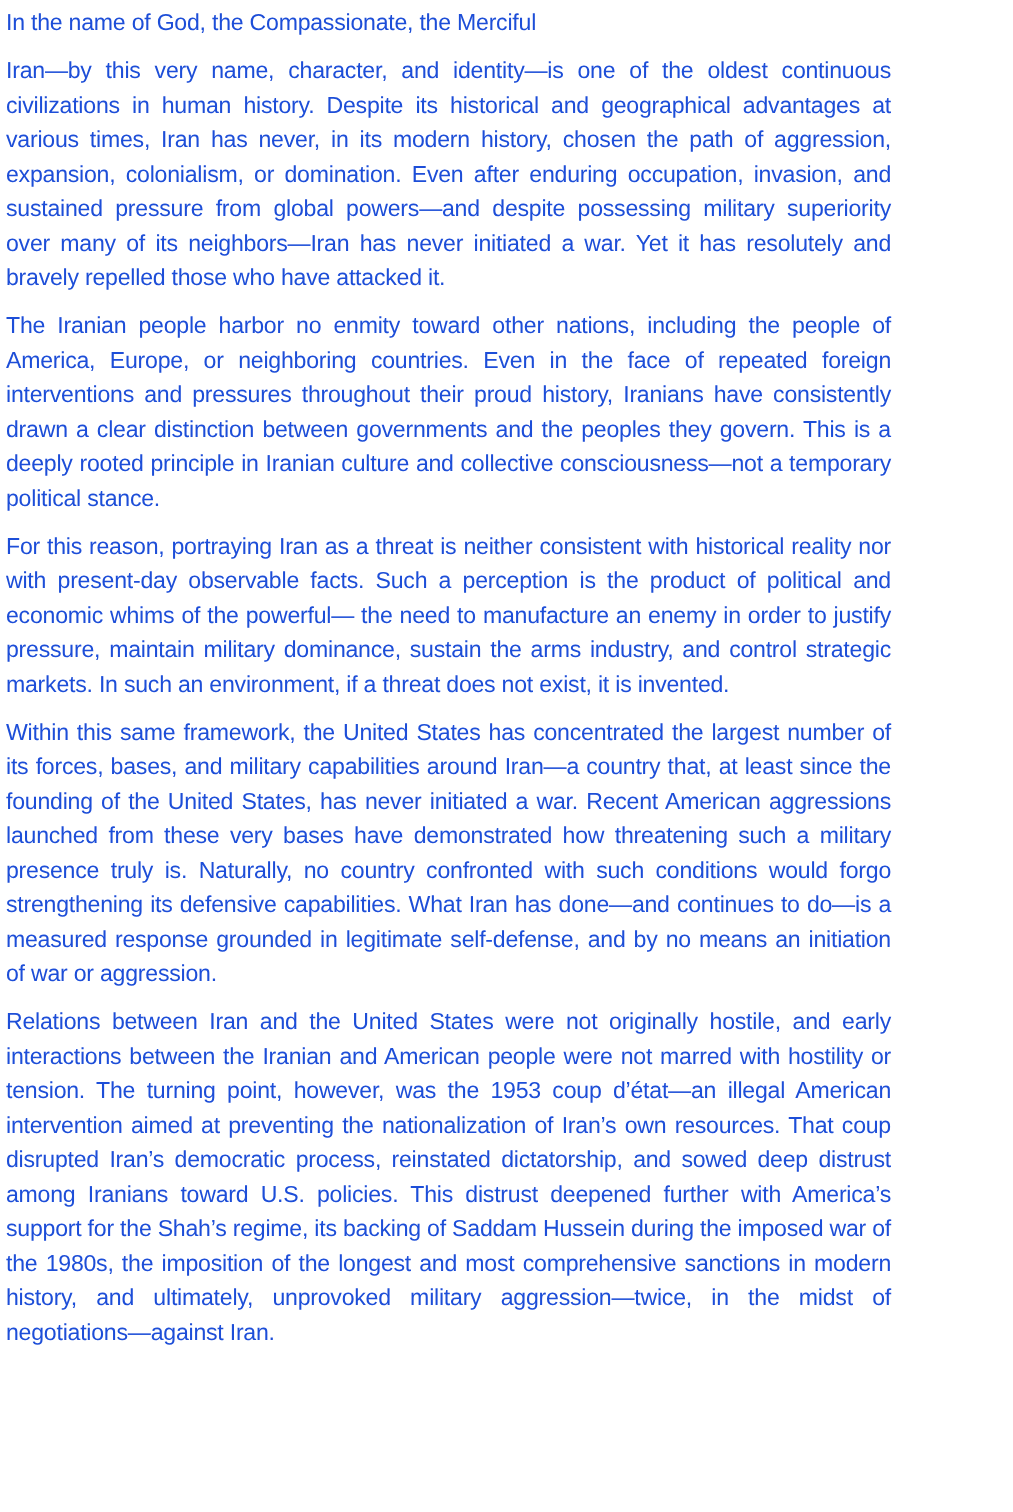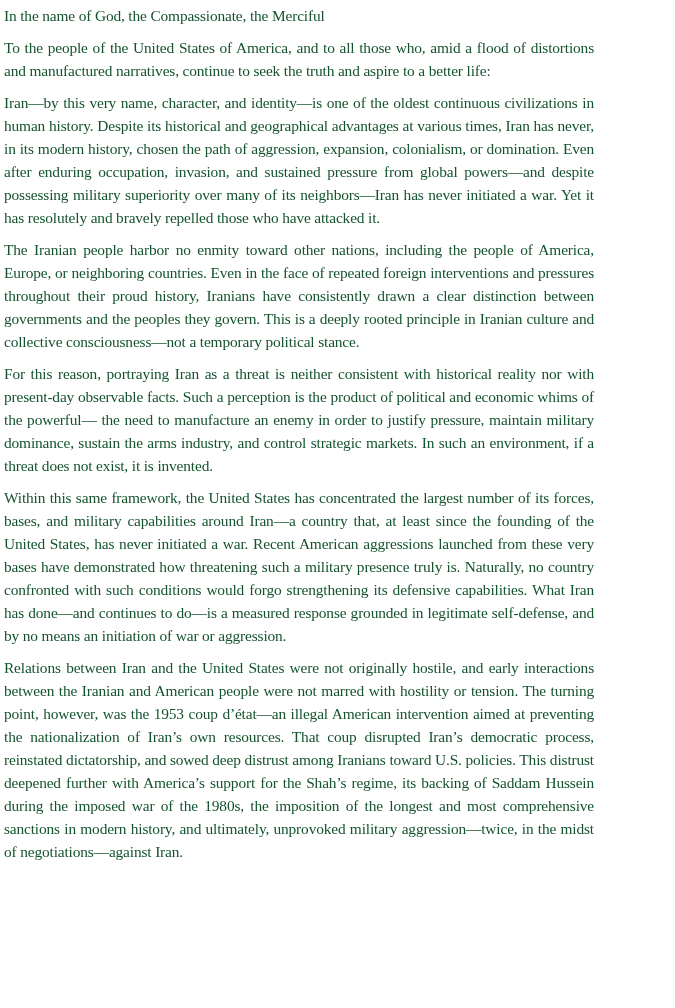--- a/index.html
+++ b/index.html
@@ -9,38 +9,37 @@
   }
   body {
     width: 675px;
     height: 1008px;
     overflow: hidden;
   }
   .doc {
     position: relative;
     width: 590px;
     padding: 4px 0 0 4px;
-    font-family: Liberation Serif, serif;
+    font-family: Liberation Sans, sans-serif;
     font-size: 15.4px;
     line-height: 23px;
-    color: #14532d;
+    color: #1d4ed8;
     letter-spacing: -0.15px;
   }
   .doc p {
     margin: 0 0 9px 0;
     text-align: justify;
   }
   .doc p.salutation {
     margin-bottom: 9px;
   }
 </style>
 </head>
 <body>
 
 <div class="doc">
   <p class="salutation">In the name of God, the Compassionate, the Merciful</p>
-  <p>To the people of the United States of America, and to all those who, amid a flood of distortions and manufactured narratives, continue to seek the truth and aspire to a better life:</p>
   <p>Iran—by this very name, character, and identity—is one of the oldest continuous civilizations in human history. Despite its historical and geographical advantages at various times, Iran has never, in its modern history, chosen the path of aggression, expansion, colonialism, or domination. Even after enduring occupation, invasion, and sustained pressure from global powers—and despite possessing military superiority over many of its neighbors—Iran has never initiated a war. Yet it has resolutely and bravely repelled those who have attacked it.</p>
   <p>The Iranian people harbor no enmity toward other nations, including the people of America, Europe, or neighboring countries. Even in the face of repeated foreign interventions and pressures throughout their proud history, Iranians have consistently drawn a clear distinction between governments and the peoples they govern. This is a deeply rooted principle in Iranian culture and collective consciousness—not a temporary political stance.</p>
   <p>For this reason, portraying Iran as a threat is neither consistent with historical reality nor with present-day observable facts. Such a perception is the product of political and economic whims of the powerful— the need to manufacture an enemy in order to justify pressure, maintain military dominance, sustain the arms industry, and control strategic markets. In such an environment, if a threat does not exist, it is invented.</p>
   <p>Within this same framework, the United States has concentrated the largest number of its forces, bases, and military capabilities around Iran—a country that, at least since the founding of the United States, has never initiated a war. Recent American aggressions launched from these very bases have demonstrated how threatening such a military presence truly is. Naturally, no country confronted with such conditions would forgo strengthening its defensive capabilities. What Iran has done—and continues to do—is a measured response grounded in legitimate self-defense, and by no means an initiation of war or aggression.</p>
   <p>Relations between Iran and the United States were not originally hostile, and early interactions between the Iranian and American people were not marred with hostility or tension. The turning point, however, was the 1953 coup d’état—an illegal American intervention aimed at preventing the nationalization of Iran’s own resources. That coup disrupted Iran’s democratic process, reinstated dictatorship, and sowed deep distrust among Iranians toward U.S. policies. This distrust deepened further with America’s support for the Shah’s regime, its backing of Saddam Hussein during the imposed war of the 1980s, the imposition of the longest and most comprehensive sanctions in modern history, and ultimately, unprovoked military aggression—twice, in the midst of negotiations—against Iran.</p>
 </div>
 
 </body></html>

